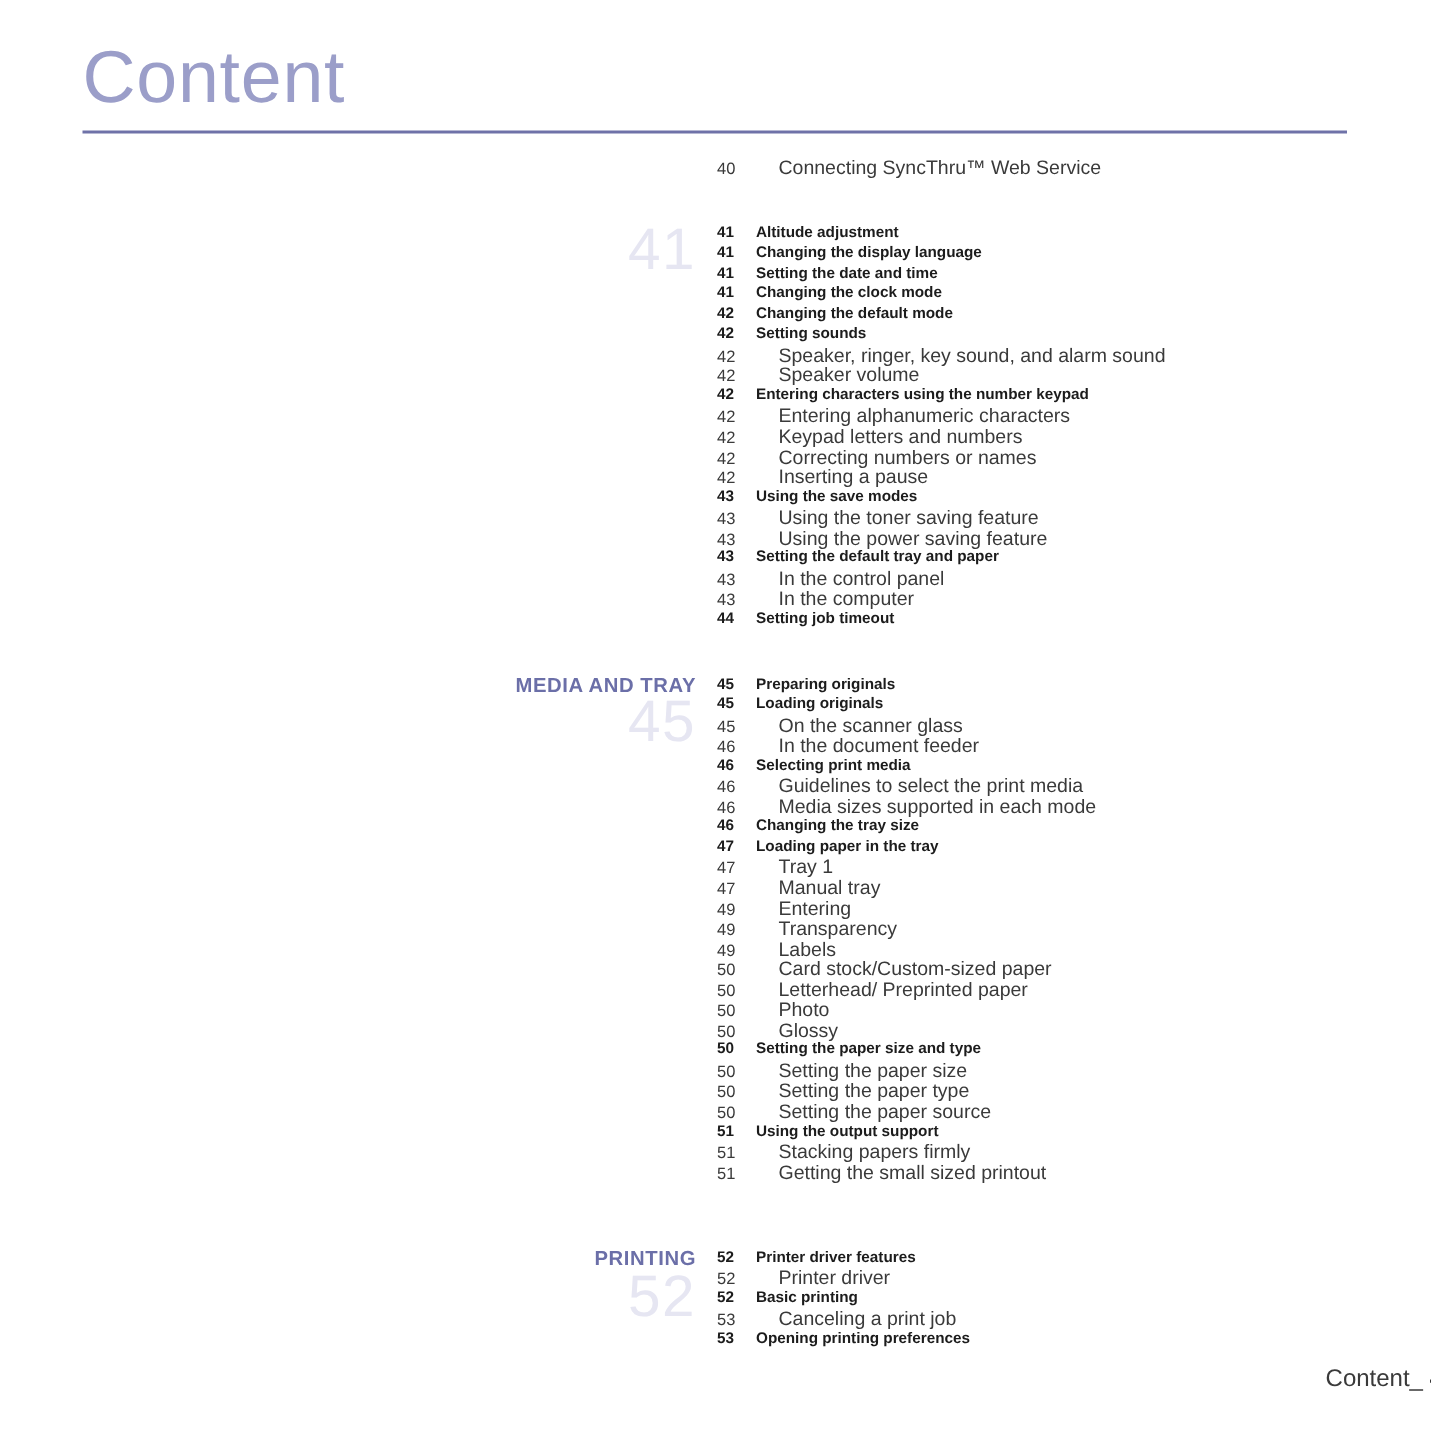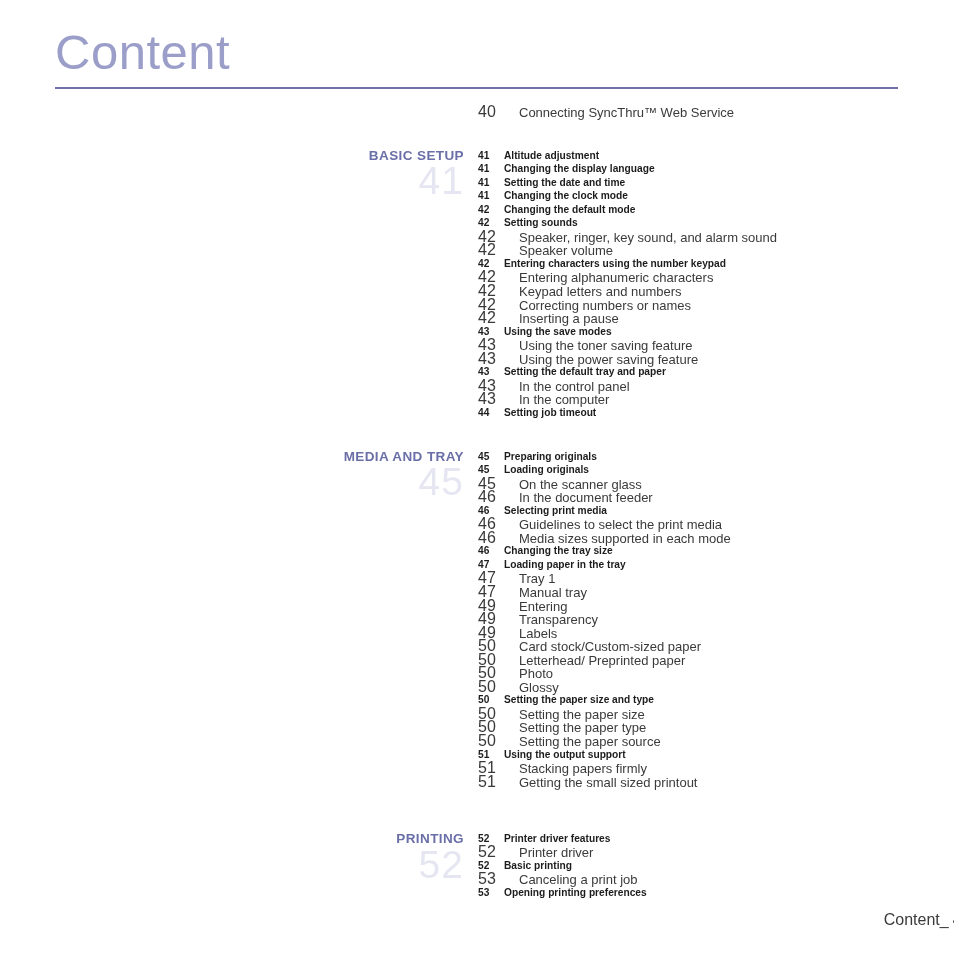--- a/index.html
+++ b/index.html
@@ -87,21 +87,21 @@
   .entry {
     display: flex;
     align-items: baseline;
     height: 13.55px;
     line-height: 13.55px;
     white-space: nowrap;
   }
   .entry .num {
     width: 26px;
     flex: 0 0 26px;
-    font-size: 16px;
+    font-size: 11px;
     color: #2b2b2b;
   }
   .entry .label {
     font-size: 13px;
     color: #2b2b2b;
   }
   .entry.lvl1 .num,
   .entry.lvl1 .label {
     font-weight: bold;
     font-size: 10.2px;
@@ -142,21 +142,20 @@
     <div class="toc-block" style="position: absolute; top: 0px; left: 0px; width: 954px; height: 13.55px;">
       <div class="entries">
         <div class="entry lvl2">
           <span class="num">40</span>
           <span class="label">Connecting SyncThru™ Web Service</span>
         </div>
       </div>
     </div>
     <div class="toc-block" style="position: absolute; top: 43.55px; left: 0px; width: 954px; height: 271px;">
       <div class="sec-head">
-        <span class="sec-label">BASIC SETUP</span>
         <span class="sec-watermark">41</span>
       </div>
       <div class="entries">
         <div class="entry lvl1">
           <span class="num">41</span>
           <span class="label">Altitude adjustment</span>
         </div>
         <div class="entry lvl1">
           <span class="num">41</span>
           <span class="label">Changing the display language</span>

